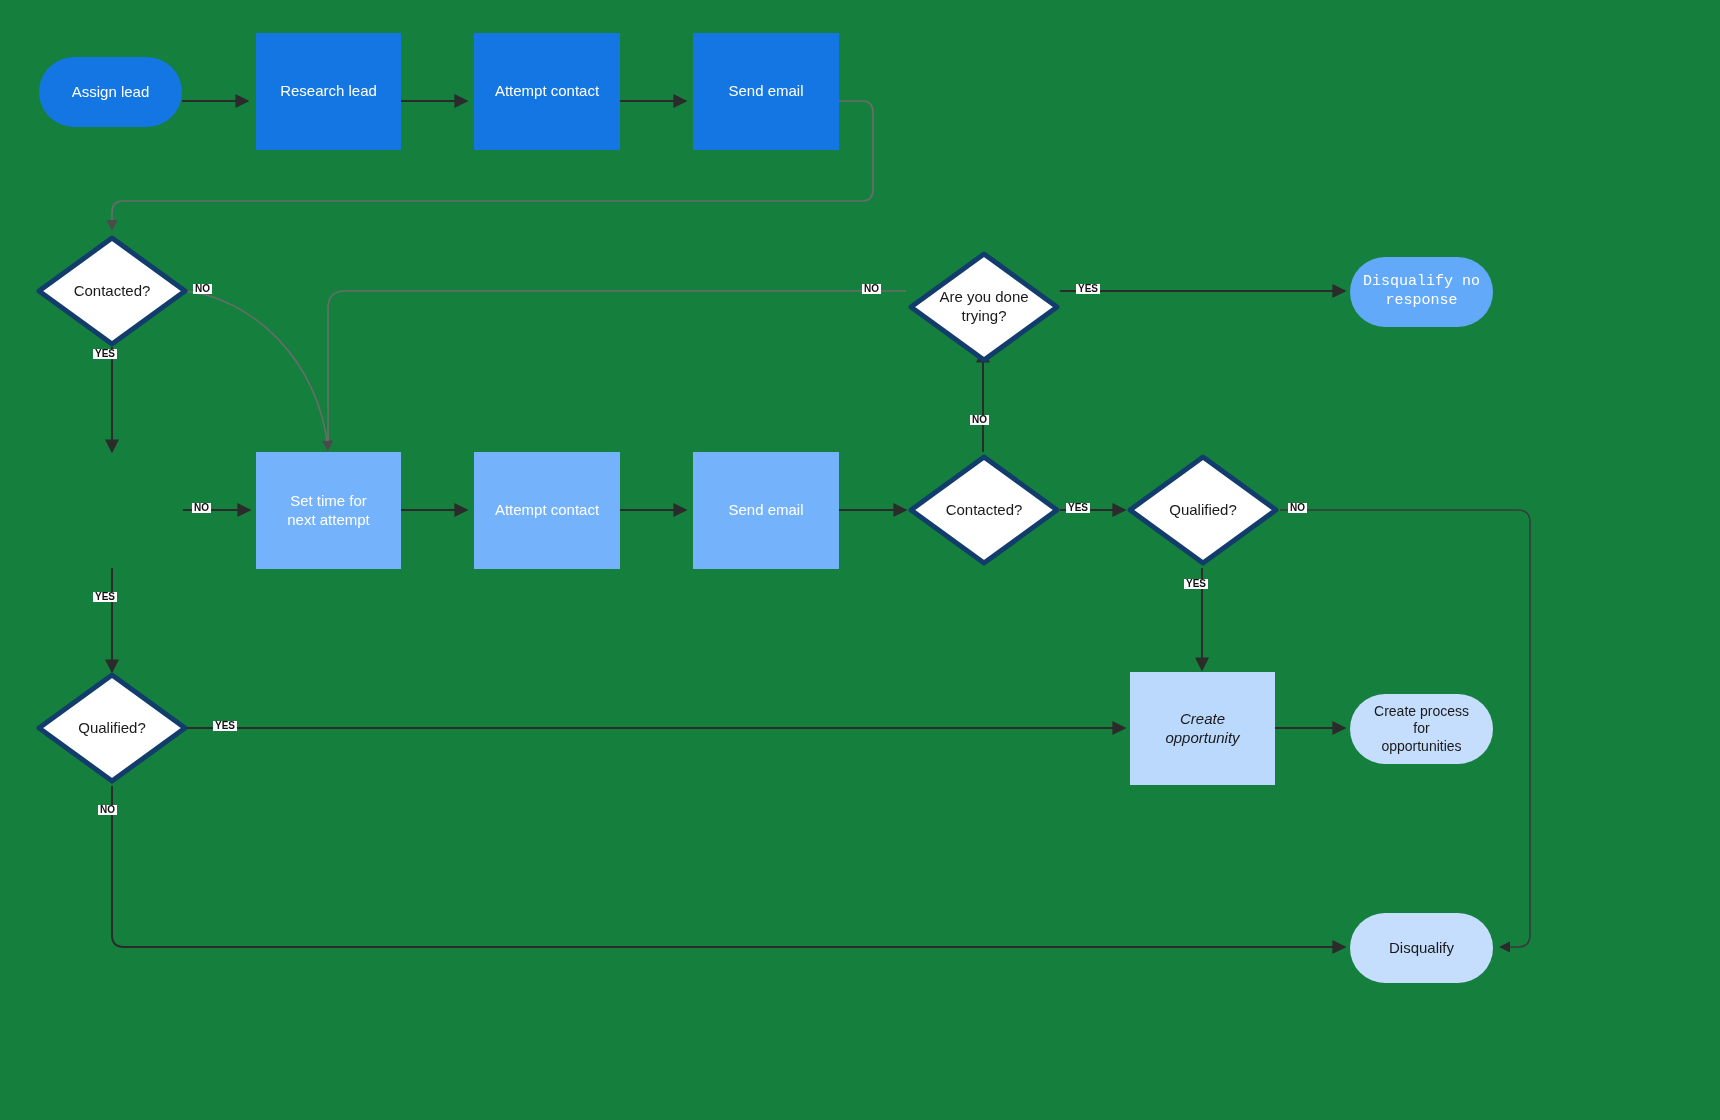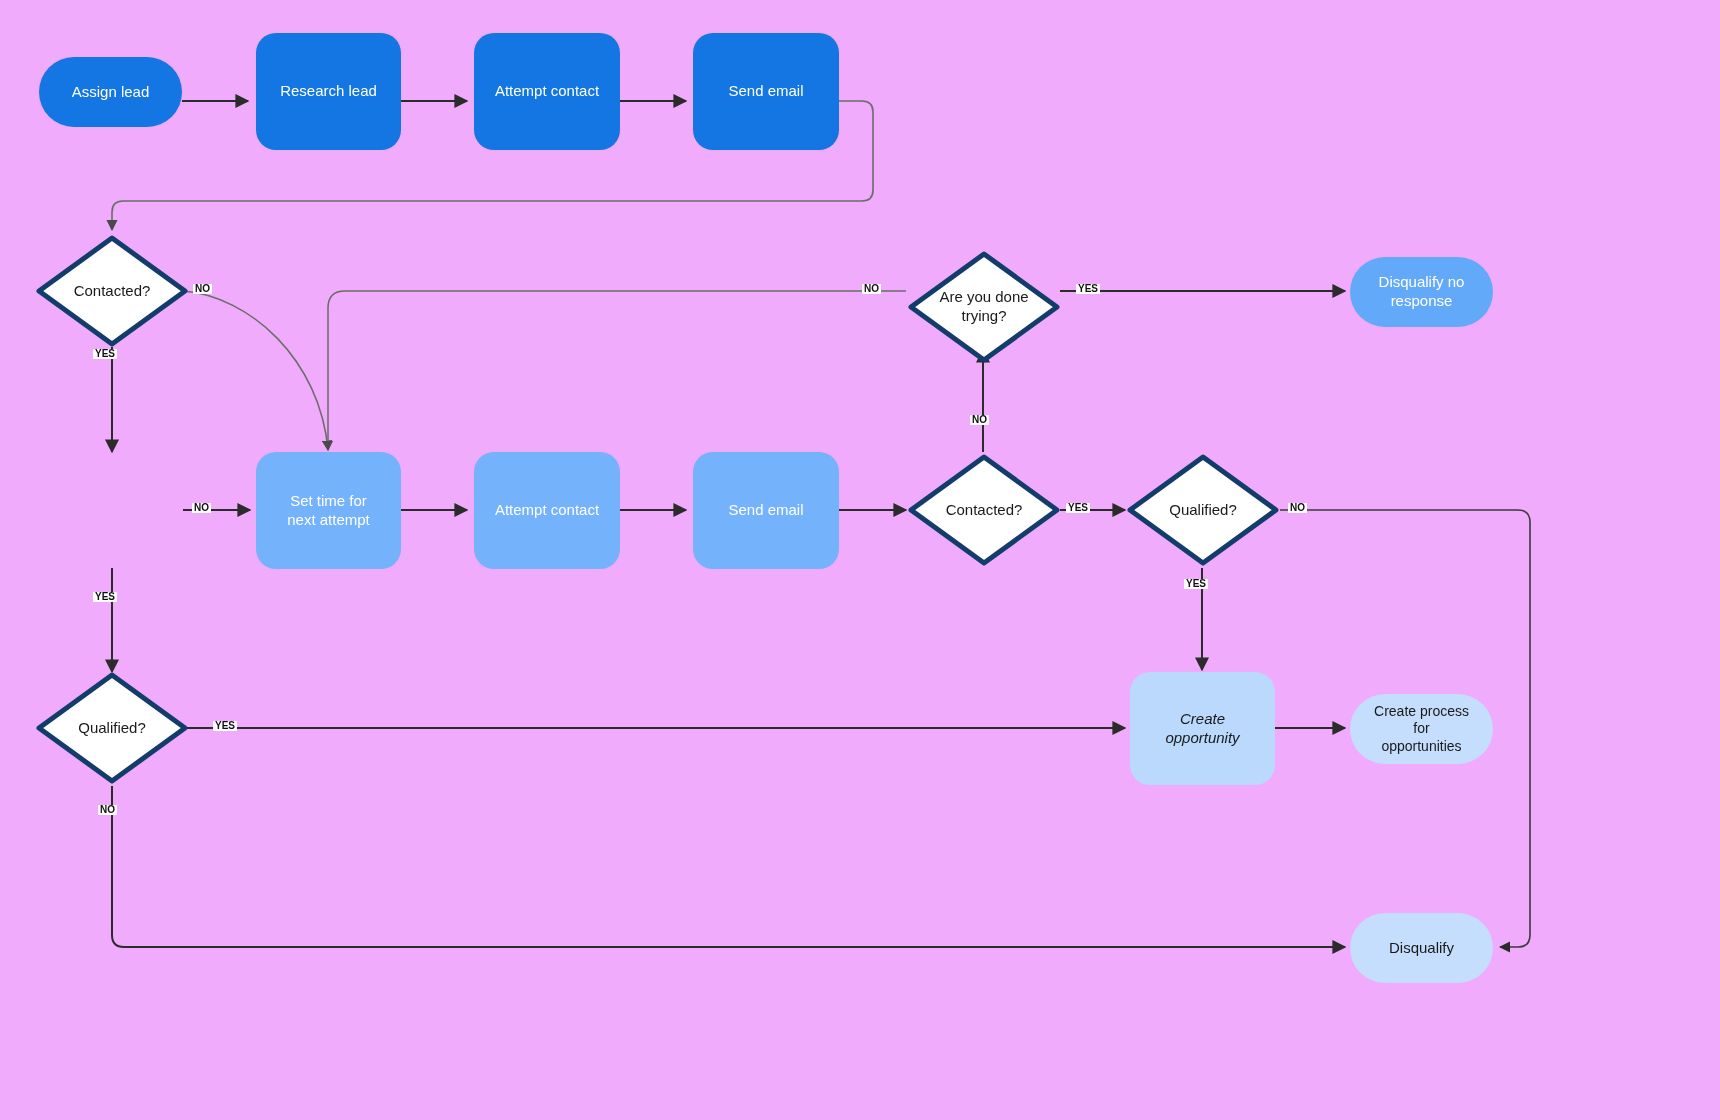--- a/index.html
+++ b/index.html
@@ -7,41 +7,41 @@
     padding: 0;
     background: #ffffff;
   }
   body {
     font-family: "Liberation Sans", sans-serif;
   }
   #canvas {
     position: relative;
     width: 1720px;
     height: 1120px;
-    background: #f0abfc;
+    background: #15803d;
     overflow: hidden;
   }
   #edges {
     position: absolute;
     left: 0; top: 0;
     width: 1720px;
     height: 1120px;
     pointer-events: none;
   }
   .node {
     position: absolute;
     box-sizing: border-box;
     display: flex;
     align-items: center;
     justify-content: center;
     text-align: center;
     line-height: 1.25;
   }
   .proc {
-    border-radius: 20px;
+    border-radius: 0;
   }
   .proc-dark {
     background: #1476e2;
     color: #ffffff;
     font-size: 15px;
   }
   .proc-mid {
     background: #74b2fb;
     color: #ffffff;
     font-size: 15px;
@@ -222,21 +222,21 @@
 
   <div class="diamond-wrap" style="left:906px; top:249px; width:156px; height:116px;">
     <svg width="156" height="116" viewBox="0 0 156 116">
       <polygon points="78,5 151,58 78,111 5,58" fill="#ffffff" stroke="#123c6b" stroke-width="5" stroke-linejoin="round"></polygon>
     </svg>
     <div class="diamond-label" style="white-space:pre-line;">Are you done
 trying?</div>
   </div>
 
   <div class="node term term-mid" style="left:1350px; top:257px; width:143px; height:70px;">
-    <span class="inner" style="white-space:pre-line;">Disqualify no
+    <span class="inner" style="white-space:pre-line;font-family:Liberation Mono, monospace;">Disqualify no
 response</span>
   </div>
 
   <div class="node proc proc-light" style="left:1130px; top:672px; width:145px; height:113px;">
     <span class="inner" style="white-space:pre-line;font-style:italic;">Create
 opportunity</span>
   </div>
 
   <div class="node term term-light" style="left:1350px; top:913px; width:143px; height:70px;">
     <span class="inner">Disqualify</span>

